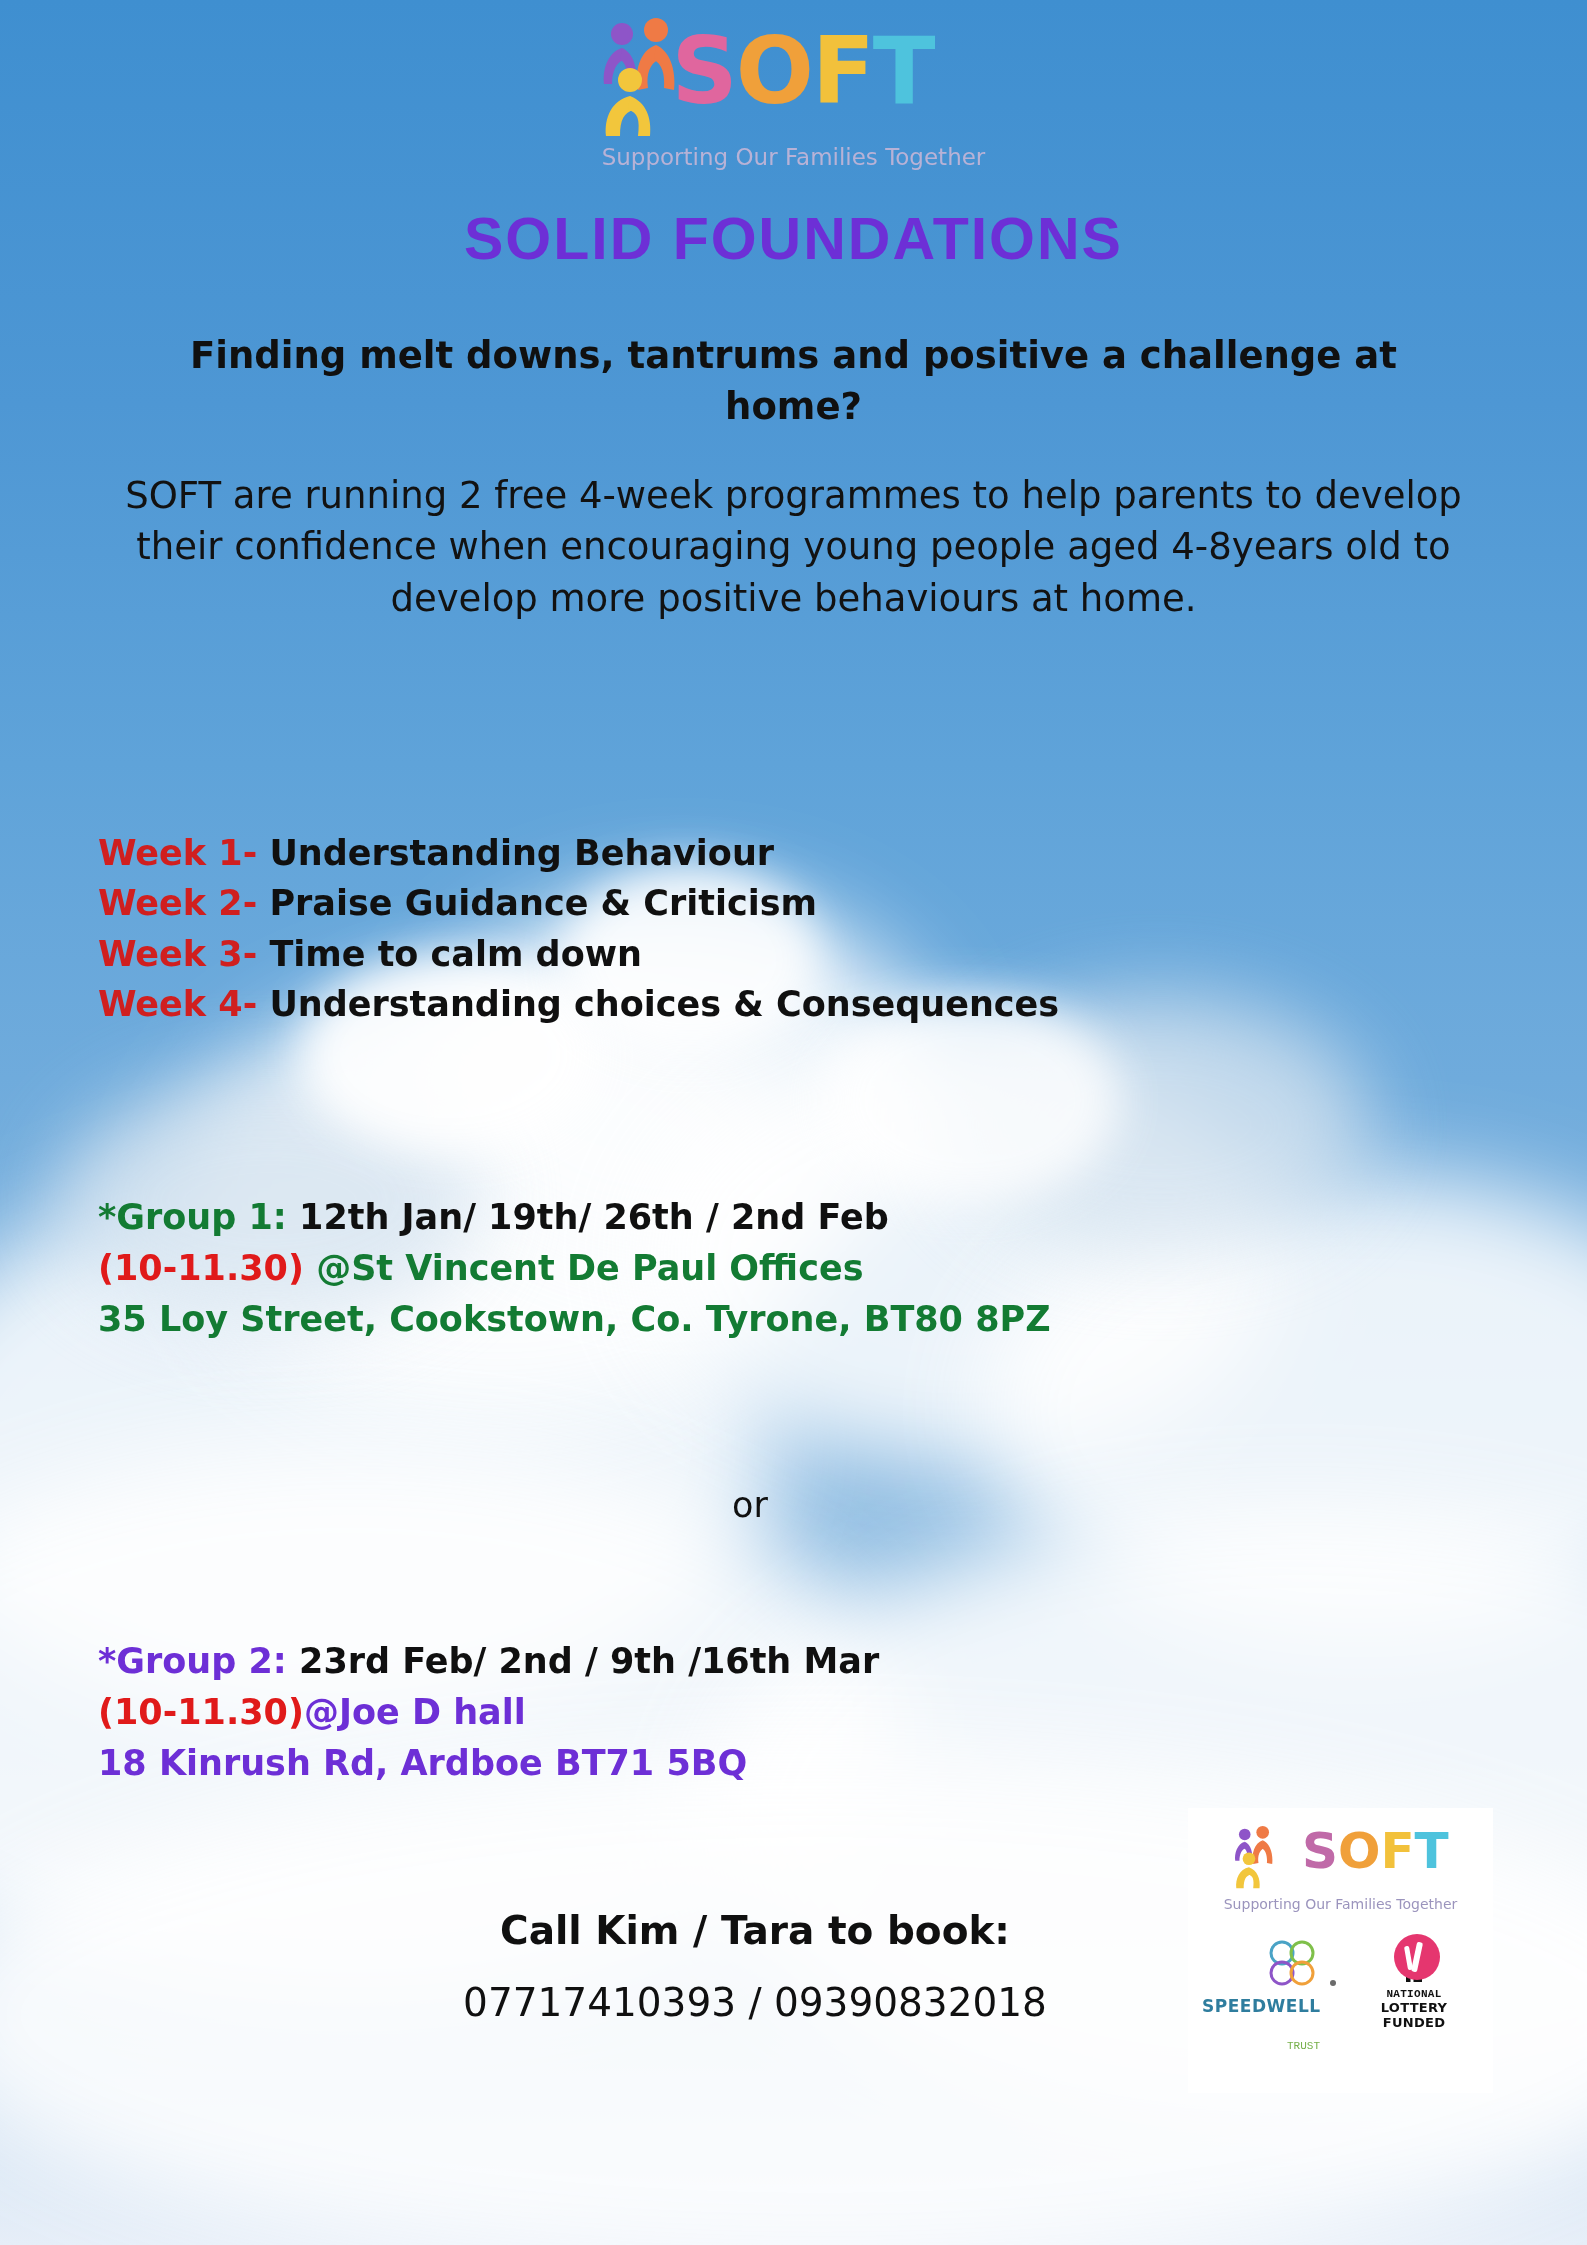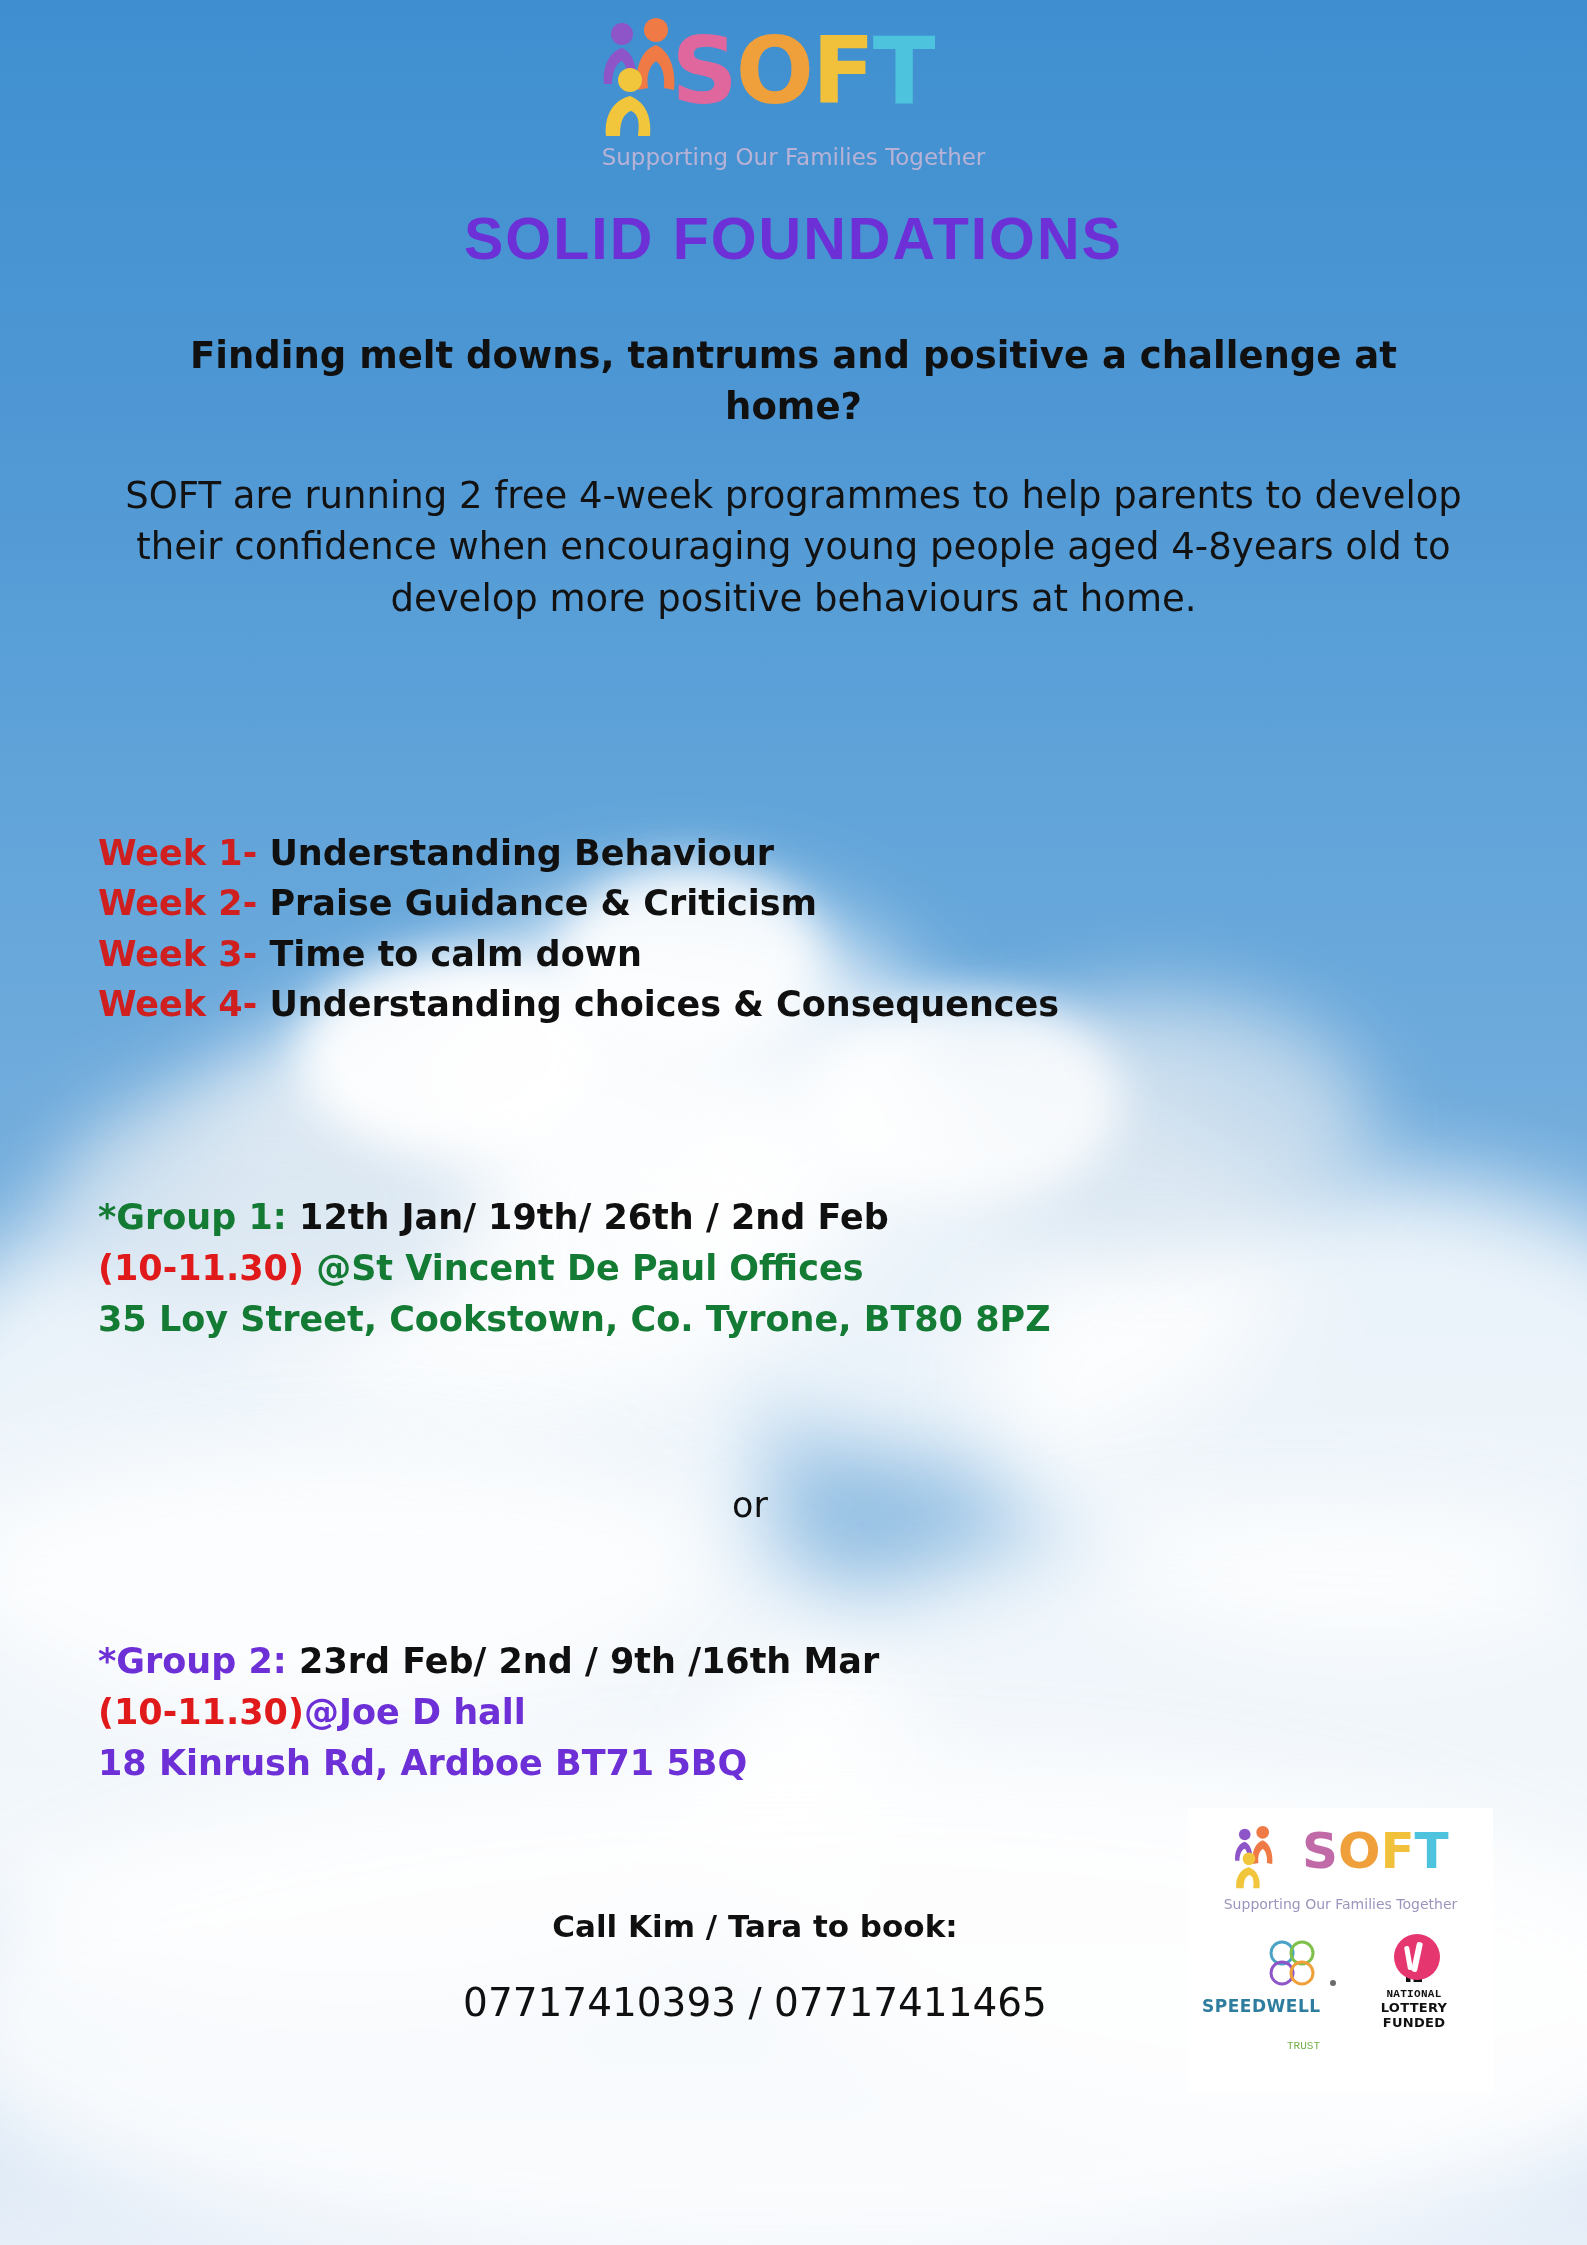--- a/index.html
+++ b/index.html
@@ -177,21 +177,21 @@
     color: #101010;
     font-family: "DejaVu Sans", sans-serif;
   }
 
   .call {
     position: absolute;
     top: 1908px;
     left: 0;
     width: 1510px;
     text-align: center;
-    font-size: 31px;
+    font-size: 39px;
     font-weight: bold;
     color: #101010;
     font-family: "DejaVu Sans", sans-serif;
   }
   .phones {
     position: absolute;
     top: 1980px;
     left: 0;
     width: 1510px;
     text-align: center;
@@ -393,21 +393,21 @@
         <span class="g-purple">*Group 2:</span>
         <span>23rd Feb/ 2nd / 9th /16th Mar</span>
       </div>
       <div>
         <span class="g-red">(10-11.30)</span><span class="g-purple">@Joe D hall</span>
       </div>
       <div class="g-purple">18 Kinrush Rd, Ardboe BT71 5BQ</div>
     </div>
 
     <div class="call">Call Kim / Tara to book:</div>
-    <div class="phones">07717410393 / 07717411465</div>
+    <div class="phones">07717410393 / 09390832018</div>
 
     <div class="logo-card">
       <div class="card-figs">
         <svg width="62" height="66" viewBox="0 0 110 125">
           <circle cx="28" cy="16" r="11" fill="#8e55c8"></circle>
           <path d="M28 30 C14 34, 8 52, 10 66 L18 66 C18 54, 22 44, 30 42 Z" fill="#8e55c8"></path>
           <path d="M28 30 C40 35, 44 52, 42 68 L33 66 C34 54, 32 44, 26 42 Z" fill="#8e55c8"></path>
           <circle cx="62" cy="12" r="12" fill="#ef7a45"></circle>
           <path d="M62 27 C46 32, 40 54, 44 72 L54 70 C52 56, 56 46, 64 42 Z" fill="#ef7a45"></path>
           <path d="M62 27 C76 33, 82 52, 80 72 L70 70 C71 56, 68 46, 60 42 Z" fill="#ef7a45"></path>

